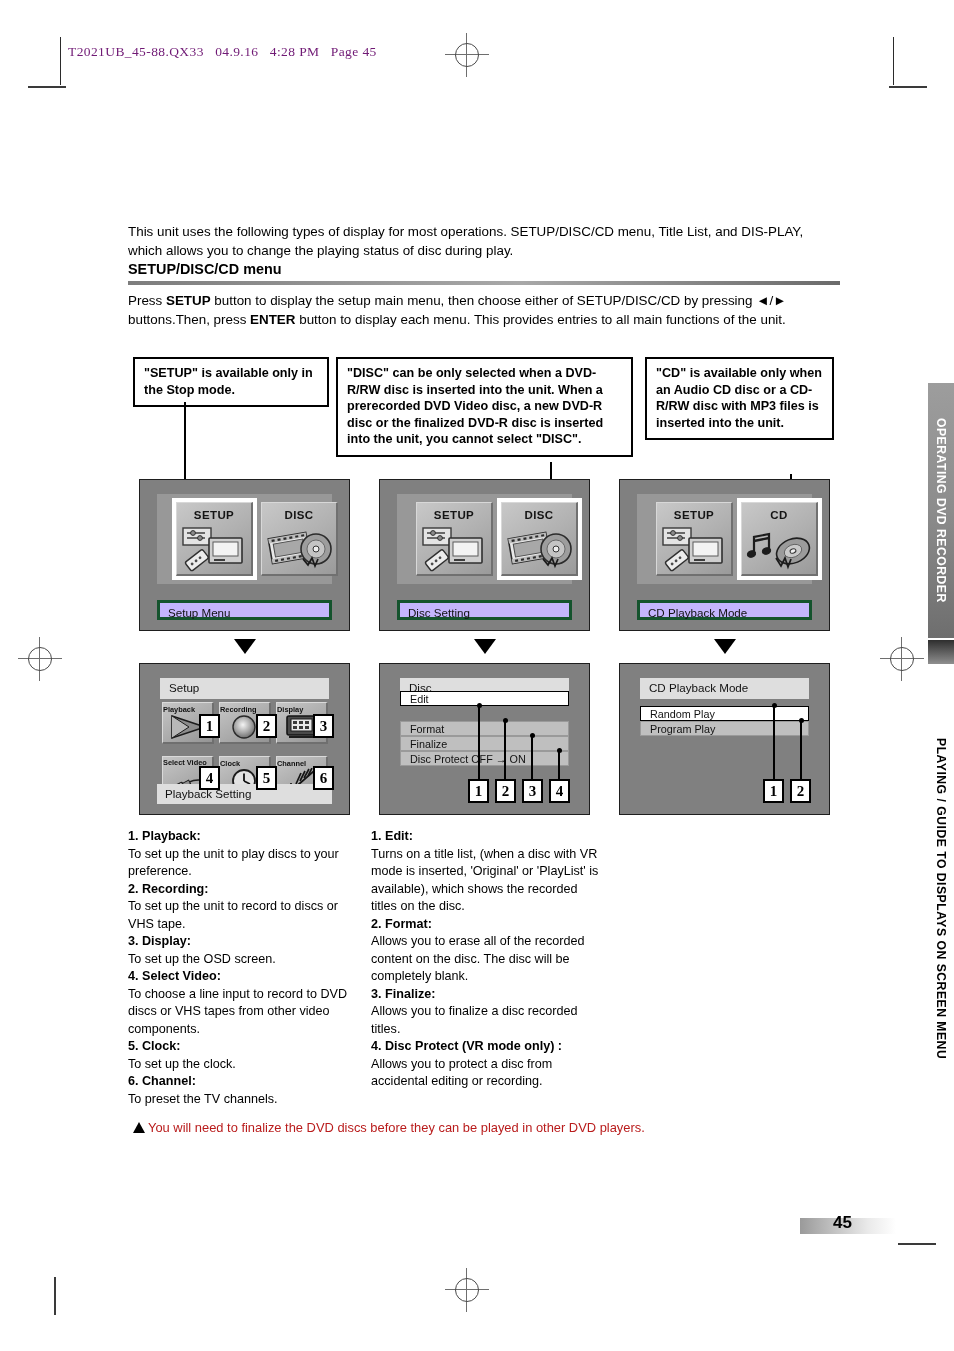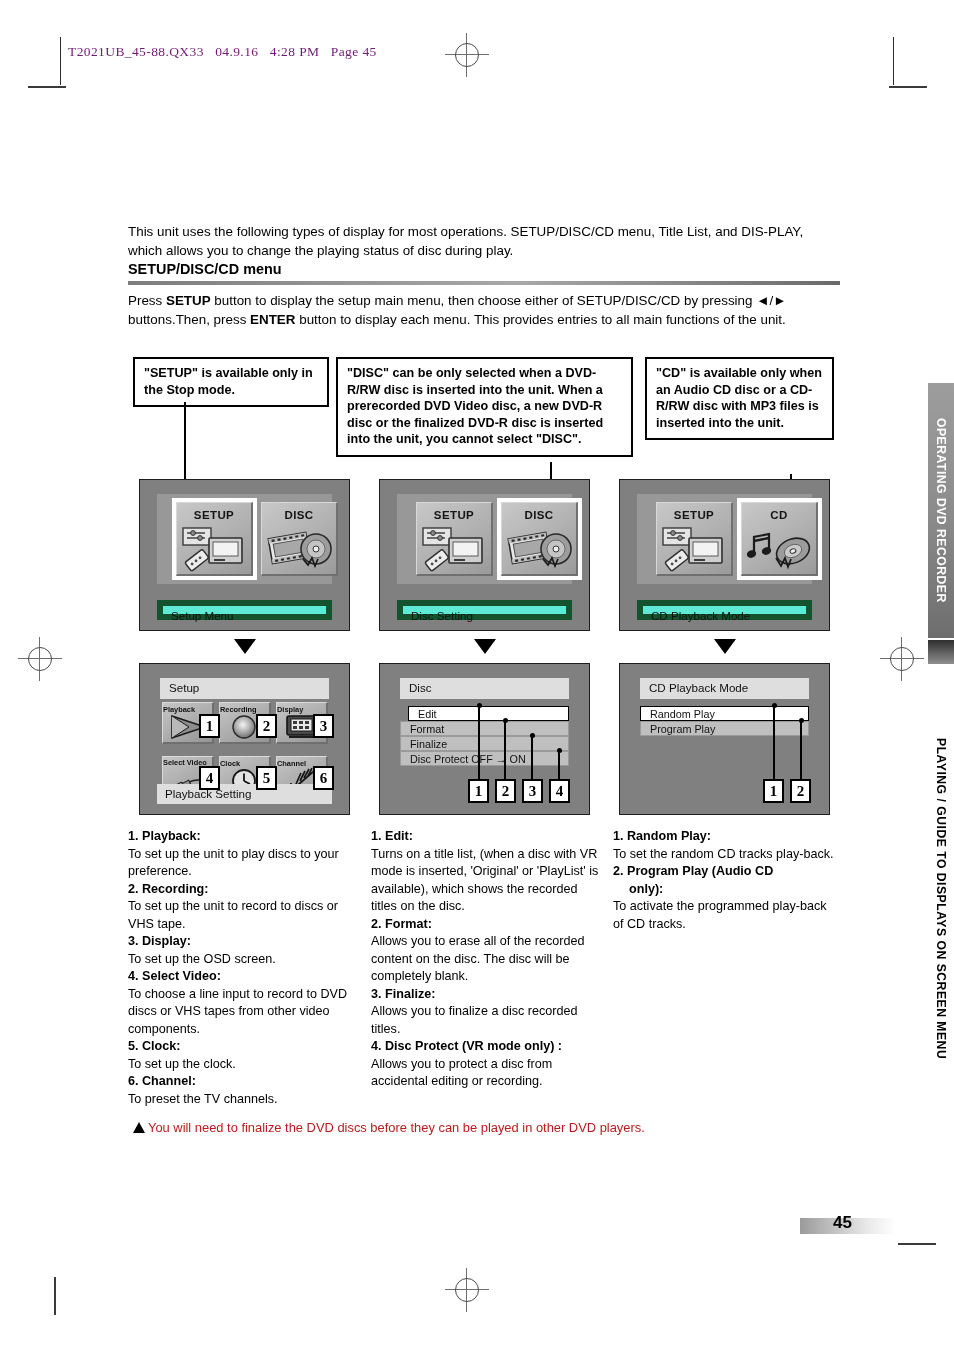--- a/index.html
+++ b/index.html
@@ -90,21 +90,21 @@
     border-top: 1px solid #d8d8d8; border-left: 1px solid #d8d8d8;
     border-right: 2px solid #707070; border-bottom: 2px solid #707070;
   }
   .tile.sel { outline: 4px solid #ffffff; }
   .tile-label {
     position: absolute; top: 6px; left: 0; right: 0; text-align: center;
     font-size: 11.5px; font-weight: bold; color: #141414; letter-spacing: .4px;
   }
   .scr-caption {
     position: absolute; left: 17px; bottom: 10px; right: 17px; height: 20px;
-    background: #5eead4; border: 6px solid #14532d;
+    background: #c4b5fd; border: 3px solid #14532d;
     font-size: 11.6px; color: #111; padding: 3px 0 0 8px;
   }
 
   
   .ic { position: absolute; }
 
   
   .downarrow {
     position: absolute; width: 0; height: 0;
     border-left: 11px solid transparent; border-right: 11px solid transparent;
@@ -478,21 +478,21 @@
 
   <div class="callnum" style="left:199px;top:714px;">1</div>
   <div class="callnum" style="left:256px;top:714px;">2</div>
   <div class="callnum" style="left:313px;top:714px;">3</div>
   <div class="callnum" style="left:199px;top:766px;">4</div>
   <div class="callnum" style="left:256px;top:766px;">5</div>
   <div class="callnum" style="left:313px;top:766px;">6</div>
 
   <div class="screen" style="left:379px;top:663px;width:211px;height:152px;">
     <div class="menu-title">Disc</div>
-    <div class="menu-row hl" style="top:42px;margin-left:8px;">Edit</div>
+    <div class="menu-row hl" style="top:27px;">Edit</div>
     <div class="menu-row" style="top:57px;">Format</div>
     <div class="menu-row" style="top:72px;">Finalize</div>
     <div class="menu-row" style="top:87px;">Disc Protect OFF → ON</div>
   </div>
   <div class="dot" style="left:477px;top:703px;"></div>
   <div class="dot" style="left:503px;top:718px;"></div>
   <div class="dot" style="left:530px;top:733px;"></div>
   <div class="dot" style="left:557px;top:748px;"></div>
   <div class="dotline" style="left:478px;top:705px;height:74px;"></div>
   <div class="dotline" style="left:504px;top:720px;height:59px;"></div>
@@ -534,27 +534,20 @@
     <div class="t">1. Edit:</div>
     <div>Turns on a title list, (when a disc with VR mode is inserted, 'Original' or 'PlayList' is available), which shows the recorded titles on the disc.</div>
     <div class="t">2. Format:</div>
     <div>Allows you to erase all of the recorded content on the disc. The disc will be completely blank.</div>
     <div class="t">3. Finalize:</div>
     <div>Allows you to finalize a disc recorded titles.</div>
     <div class="t">4. Disc Protect (VR mode only) :</div>
     <div>Allows you to protect a disc from accidental editing or recording.</div>
   </div>
 
-  <div class="desc d3">
-    <div class="t">1. Random Play:</div>
-    <div>To set the random CD tracks play-back.</div>
-    <div class="t">2. Program Play (Audio CD</div>
-    <div class="t ind">only):</div>
-    <div>To activate the programmed play-back of CD tracks.</div>
-  </div>
 
   <div class="note"><span class="warn-tri"></span><span>You will need to finalize the DVD discs before they can be played in other DVD players.</span></div>
 
   <div class="tab tab-a">
       <span>OPERATING DVD RECORDER</span>
     </div>
   <div class="tab tab-b"></div>
   <div class="tab tab-c">
       <span>PLAYING / GUIDE TO DISPLAYS ON SCREEN MENU</span>
     </div>

